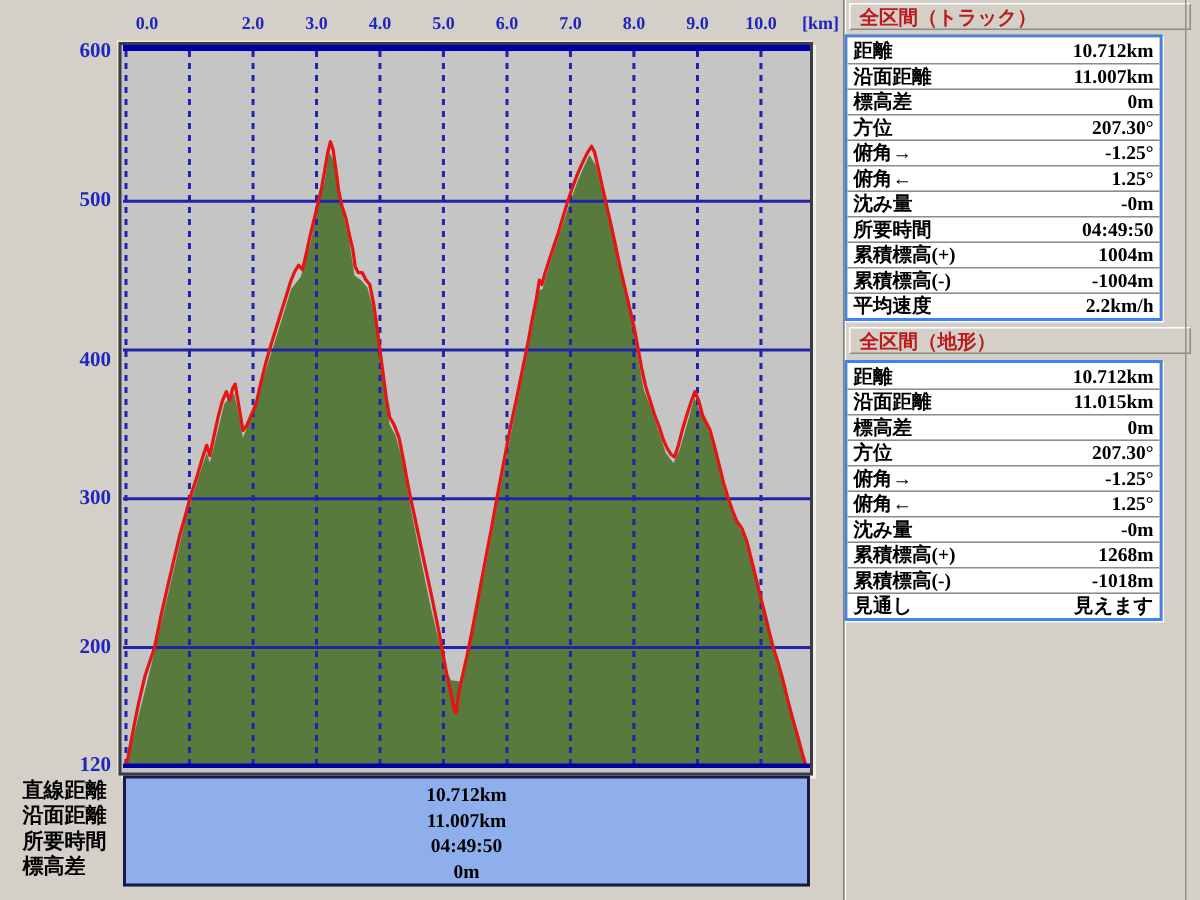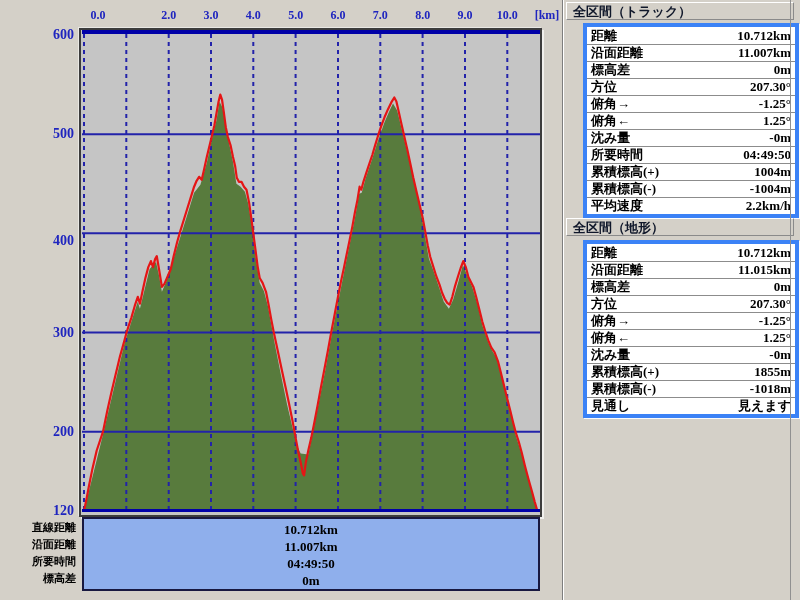--- a/index.html
+++ b/index.html
@@ -11,36 +11,36 @@
   .chart-region{position:absolute;left:0;top:0;width:562px;height:600px;}
   .x-tick{position:absolute;top:8px;height:16px;font-size:12px;color:#1f25bf;
           transform:translateX(-50%);white-space:nowrap;}
   .y-tick{position:absolute;left:26px;width:48px;text-align:right;font-size:14px;
           color:#1f25bf;height:16px;line-height:16px;}
   .plot-frame{position:absolute;left:79px;top:28px;width:463px;height:489px;
           box-sizing:border-box;border:2px solid #3c3c3c;background:#c5c5c5;
           box-shadow:2px 2px 0 #f0efec,-1px -1px 0 #e9e8e4;}
   .plot-frame svg{position:absolute;left:1px;top:0;display:block;}
   .summary-labels{position:absolute;left:0;top:0;}
-  .side-label{position:absolute;left:0;width:76px;text-align:right;font-size:11px;
-          color:#000;height:17px;line-height:17px;white-space:nowrap;}
+  .side-label{position:absolute;left:0;width:76px;font-size:14px;
+          color:#000;height:17px;line-height:17px;white-space:nowrap;padding-left:15px;}
   .summary-box{position:absolute;left:82px;top:517px;width:458px;height:74px;
           box-sizing:border-box;border:2px solid #181840;background:#8fafec;
           padding-top:2px;}
   .summary-value{height:17px;line-height:17px;text-align:center;font-size:13px;color:#000;}
 
   
   .sidebar{position:absolute;left:562px;top:0;width:238px;height:600px;
           background:#d4d0c8;border-left:1px solid #7d7d7d;box-sizing:border-box;
           box-shadow:inset 1px 0 0 #ffffff;}
   .panel-title{position:absolute;left:3px;width:228px;height:18px;line-height:17px;
-          font-size:13px;color:#0f172a;padding-left:6px;box-sizing:border-box;
+          font-size:13px;color:#b91c1c;padding-left:6px;box-sizing:border-box;
           border:1px solid;border-color:#ffffff #8a8a8a #8a8a8a #ffffff;
           white-space:nowrap;overflow:hidden;}
-  .data-table{position:absolute;left:20px;width:208px;border:4px solid #3b82f6;
+  .data-table{position:absolute;left:0;width:208px;border:2px solid #3b82f6;
           box-shadow:1px 1px 0 #fbfbfb;background:#eab308;}
   .data-row{display:flex;justify-content:space-between;align-items:center;
           height:17px;box-sizing:border-box;border-top:1px solid #8c8c8c;
           padding:0 4px;background:#fff;font-size:13px;color:#000;white-space:nowrap;}
   .data-row:first-child{border-top:none;}
   .sidebar-edge{position:absolute;left:227px;top:0;width:1px;height:600px;background:#909090;}
 </style>
 </head>
 <body>
 
@@ -182,21 +182,21 @@
         <div class="data-row">
           <span>俯角←</span>
           <span>1.25°</span>
         </div>
         <div class="data-row">
           <span>沈み量</span>
           <span>-0m</span>
         </div>
         <div class="data-row">
           <span>累積標高(+)</span>
-          <span>1855m</span>
+          <span>1268m</span>
         </div>
         <div class="data-row">
           <span>累積標高(-)</span>
           <span>-1018m</span>
         </div>
         <div class="data-row">
           <span>見通し</span>
           <span>見えます</span>
         </div>
       </div>

